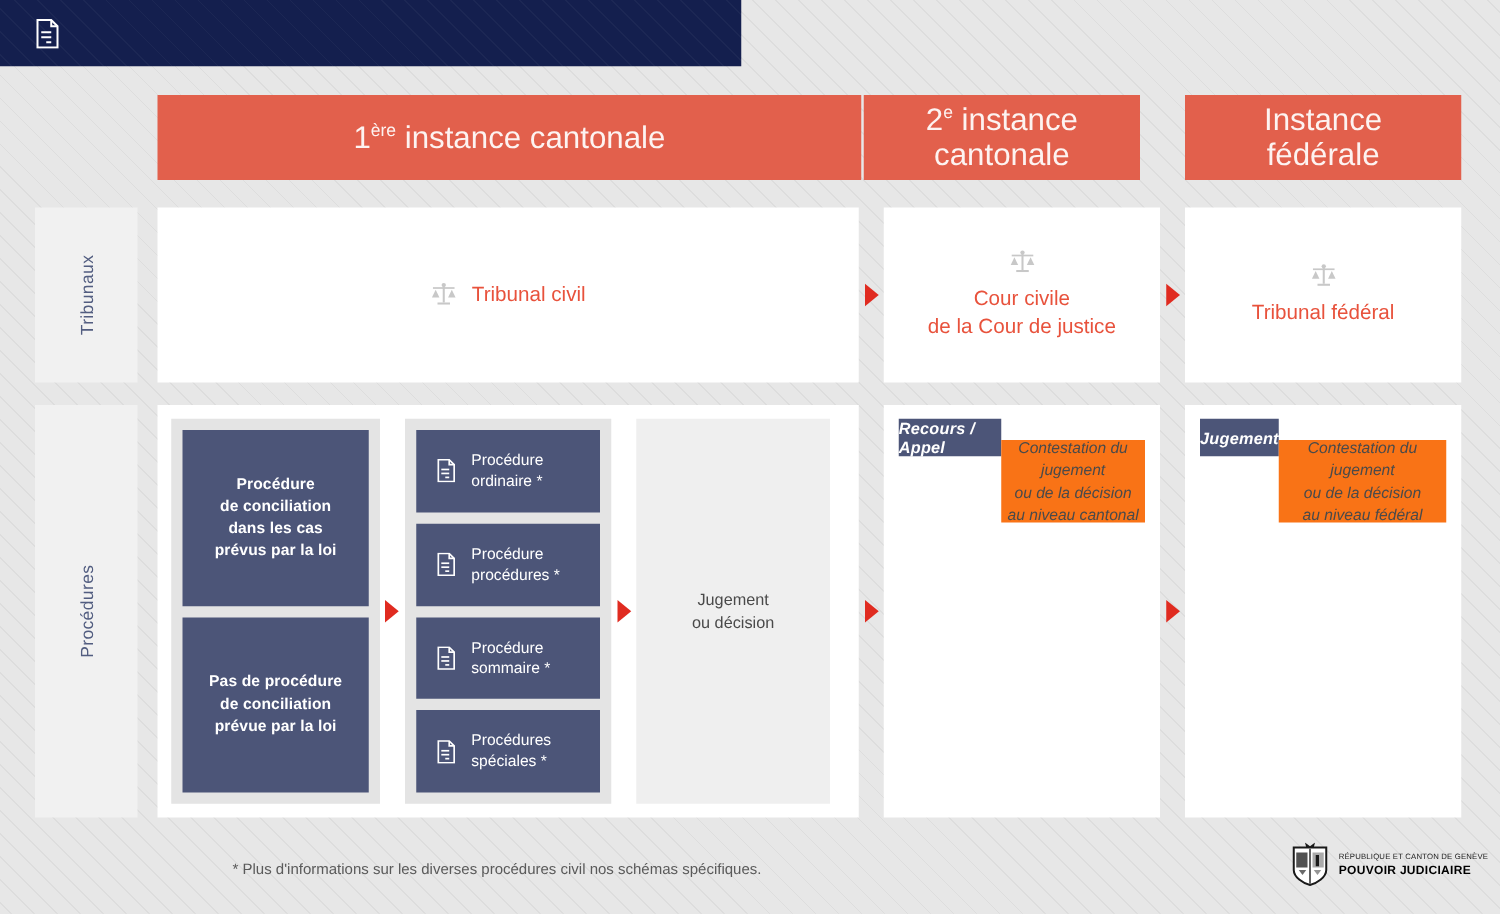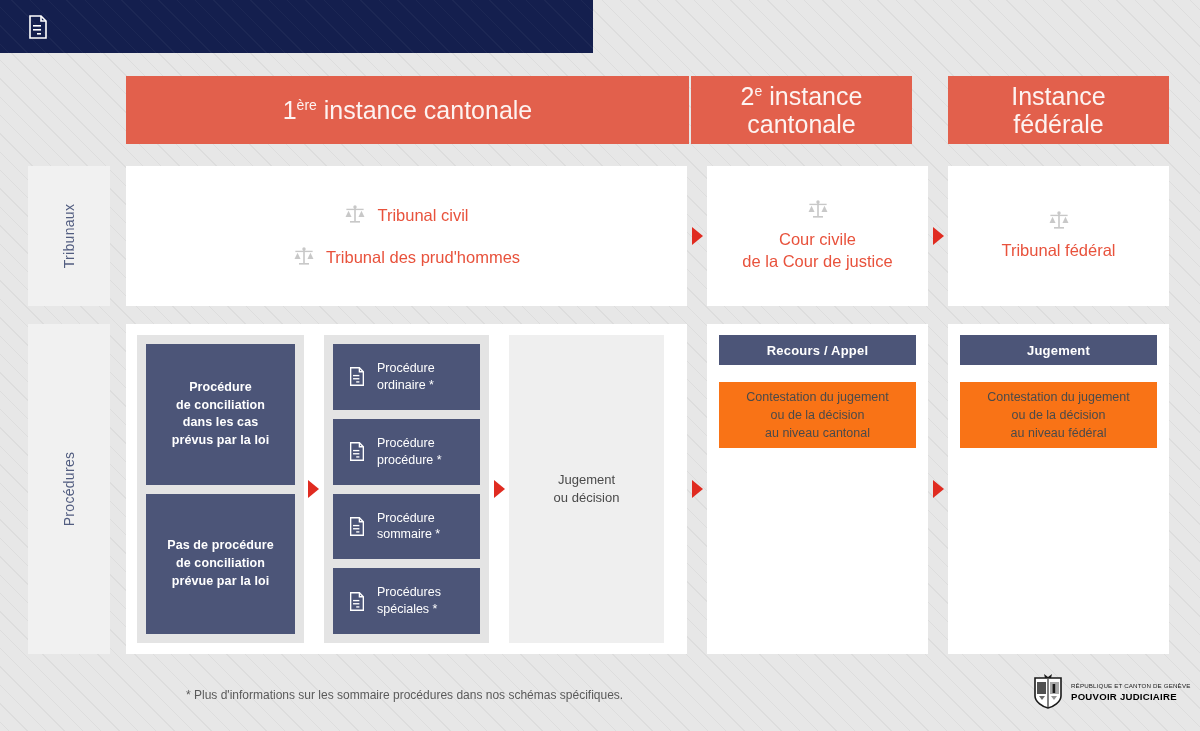--- a/index.html
+++ b/index.html
@@ -196,21 +196,22 @@
     line-height: 1.35;
     text-align: left;
   }
   .navybox.proc-type + .navybox.proc-type { margin-top: 9px; }
 
   
   .recours-inner {
     position: absolute;
     width: 197px;
     display: flex;
-    flex-direction: column;
+    flex-direction: row;
+    font-style: italic;
   }
   #recours-col-2 { left: 719px; top: 335px; }
   #recours-col-3 { left: 960px; top: 335px; }
   .recours-header {
     background-color: #4c5578;
     color: #ffffff;
     height: 30px;
     display: flex;
     align-items: center;
     justify-content: center;
@@ -328,33 +329,20 @@
           <rect x="2.5" y="4.1" width="19" height="1.5"></rect>
           <circle cx="12" cy="2.3" r="1.9"></circle>
           <rect x="6.5" y="17.6" width="11" height="1.8"></rect>
           <path d="M1.6 13.2 L4.9 6.4 L8.2 13.2 Z"></path>
           <path d="M15.8 13.2 L19.1 6.4 L22.4 13.2 Z"></path>
         </g>
       </svg>
       <span class="court-name">Tribunal civil</span>
     </div>
 
-    <div class="court-item">
-      <svg class="scales-icon" width="22" height="20" viewBox="0 0 24 22" aria-hidden="true">
-        <g fill="#c8c8c8">
-          <rect x="11.1" y="3.2" width="1.8" height="14.4"></rect>
-          <rect x="2.5" y="4.1" width="19" height="1.5"></rect>
-          <circle cx="12" cy="2.3" r="1.9"></circle>
-          <rect x="6.5" y="17.6" width="11" height="1.8"></rect>
-          <path d="M1.6 13.2 L4.9 6.4 L8.2 13.2 Z"></path>
-          <path d="M15.8 13.2 L19.1 6.4 L22.4 13.2 Z"></path>
-        </g>
-      </svg>
-      <span class="court-name">Tribunal des prud'hommes</span>
-    </div>
 
   </div>
 </div>
 
 <div class="panel" id="panel-trib-2">
   <div class="court-stacked">
     <svg class="scales-icon" width="22" height="20" viewBox="0 0 24 22" aria-hidden="true">
       <g fill="#c8c8c8">
         <rect x="11.1" y="3.2" width="1.8" height="14.4"></rect>
         <rect x="2.5" y="4.1" width="19" height="1.5"></rect>
@@ -430,21 +418,21 @@
   <div class="navybox proc-type">
     <svg width="16" height="19" viewBox="0 0 20 24" aria-hidden="true">
       <path d="M2 1 h11 l5 5 v17 h-16 z" fill="none" stroke="#ffffff" stroke-width="1.7"></path>
       <path d="M13 1 v5 h5" fill="none" stroke="#ffffff" stroke-width="1.7"></path>
       <rect x="5" y="10" width="8" height="1.7" fill="#ffffff"></rect>
       <rect x="5" y="14" width="8" height="1.7" fill="#ffffff"></rect>
       <rect x="9" y="18" width="4" height="1.7" fill="#ffffff"></rect>
     </svg>
     <div>
       <span>Procédure</span><br>
-      <span>procédure *</span>
+      <span>procédures *</span>
     </div>
   </div>
 
   <div class="navybox proc-type">
     <svg width="16" height="19" viewBox="0 0 20 24" aria-hidden="true">
       <path d="M2 1 h11 l5 5 v17 h-16 z" fill="none" stroke="#ffffff" stroke-width="1.7"></path>
       <path d="M13 1 v5 h5" fill="none" stroke="#ffffff" stroke-width="1.7"></path>
       <rect x="5" y="10" width="8" height="1.7" fill="#ffffff"></rect>
       <rect x="5" y="14" width="8" height="1.7" fill="#ffffff"></rect>
       <rect x="9" y="18" width="4" height="1.7" fill="#ffffff"></rect>
@@ -500,21 +488,21 @@
   </div>
 </div>
 
 <div class="arrow" id="arrow-trib-1"></div>
 <div class="arrow" id="arrow-trib-2"></div>
 <div class="arrow" id="arrow-proc-1"></div>
 <div class="arrow" id="arrow-proc-2"></div>
 <div class="arrow" id="arrow-proc-3"></div>
 <div class="arrow" id="arrow-proc-4"></div>
 
-<div class="footnote">* Plus d'informations sur les sommaire procédures dans nos schémas spécifiques.</div>
+<div class="footnote">* Plus d'informations sur les diverses procédures civil nos schémas spécifiques.</div>
 
 <div class="logo">
   <svg class="crest" viewBox="0 0 30 36" aria-hidden="true">
     <path d="M2 4 h26 v18 c0 6 -8 11 -13 12 c-5 -1 -13 -6 -13 -12 z" fill="#ffffff" stroke="#1a1a1a" stroke-width="1.6"></path>
     <path d="M15 5 v28" stroke="#1a1a1a" stroke-width="1.1"></path>
     <path d="M4 8 h9 v12 h-9 z" fill="#2b2b2b" opacity=".82"></path>
     <path d="M17 8 h9 v12 h-9 z" fill="#555555" opacity=".5"></path>
     <rect x="19.6" y="10" width="2.6" height="9" fill="#1a1a1a"></rect>
     <path d="M6 22 l3 4 l3 -4 z" fill="#2b2b2b" opacity=".7"></path>
     <path d="M18 22 l3 4 l3 -4 z" fill="#2b2b2b" opacity=".5"></path>

